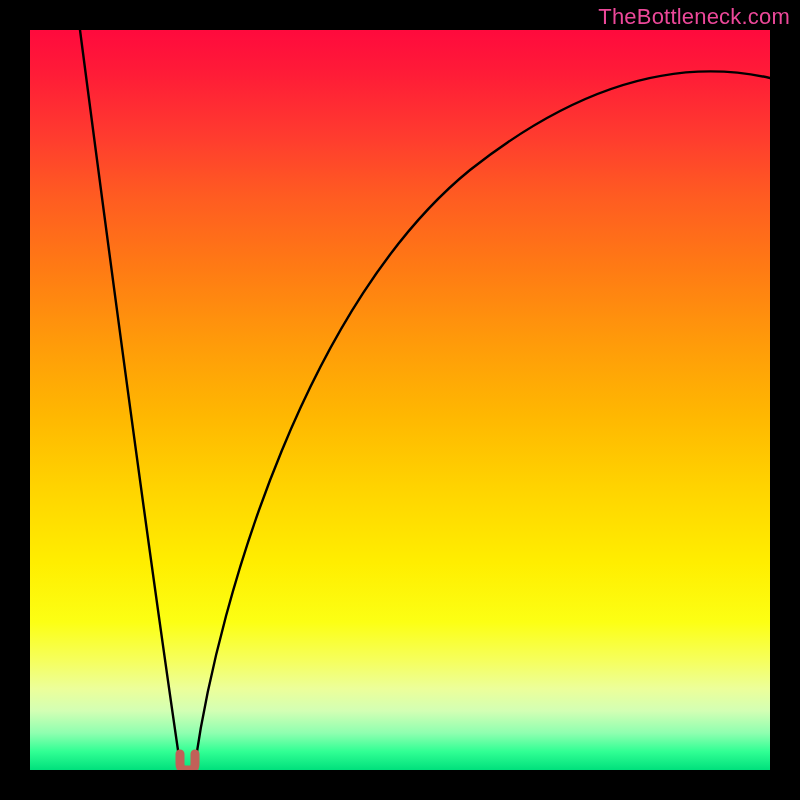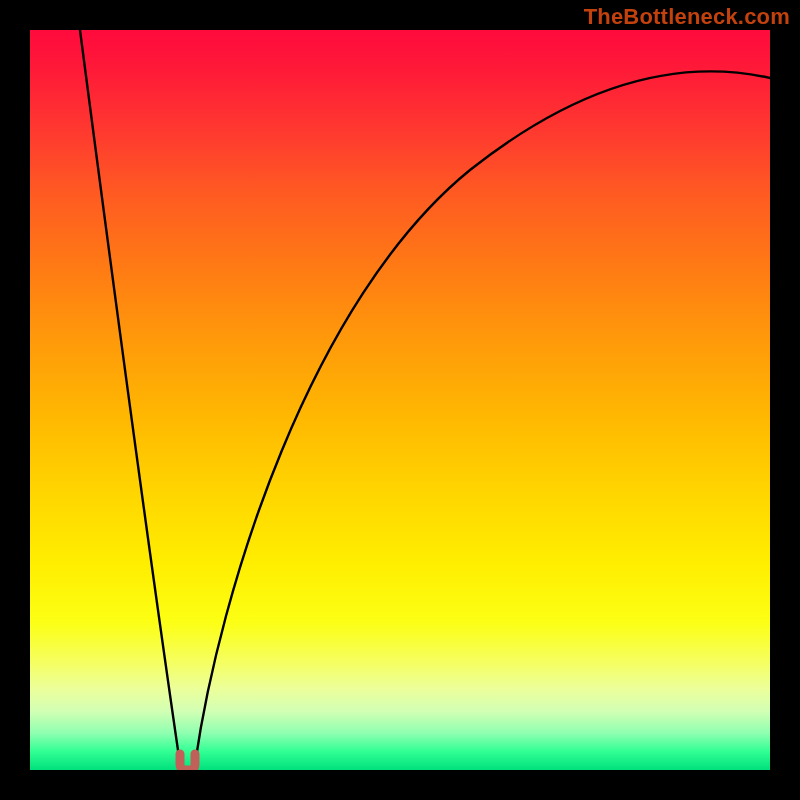--- a/index.html
+++ b/index.html
@@ -34,24 +34,24 @@
       #d3ffb4 92%,
       #8fffb0 95%,
       #31ff94 97.5%,
       #00e07c 100%
     );
   }
   .attrib {
     position: absolute;
     top: 4px;
     right: 10px;
-    color: #c2410c;
+    color: #ec4899;
     font-size: 22px;
     letter-spacing: 0.2px;
-    font-weight: 700;
+    font-weight: 400;
   }
   svg.curve {
     position: absolute;
     left: 0;
     top: 0;
     width: 740px;
     height: 740px;
   }
 </style>
 </head>

